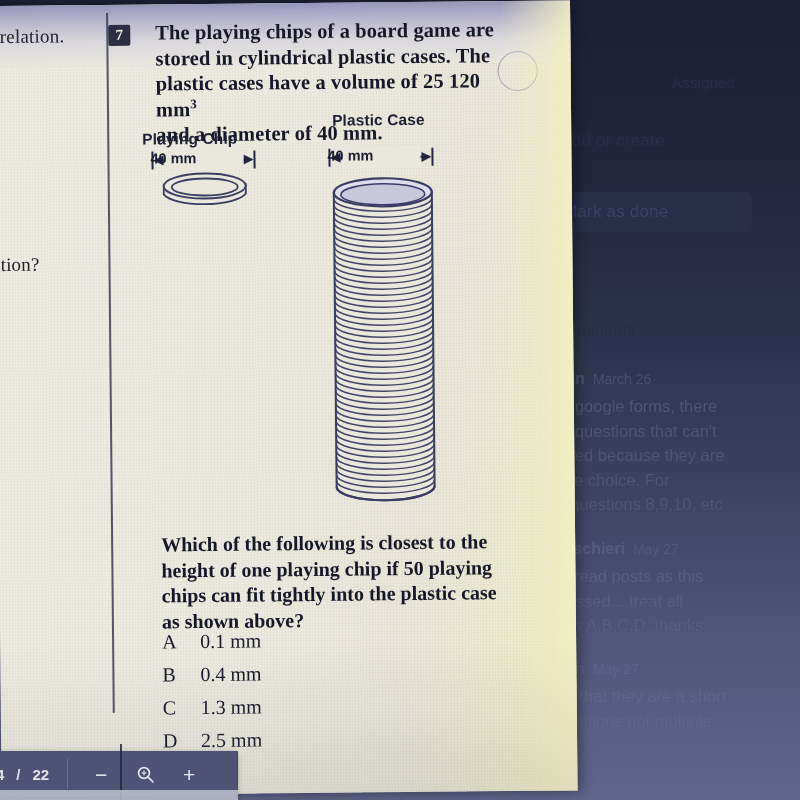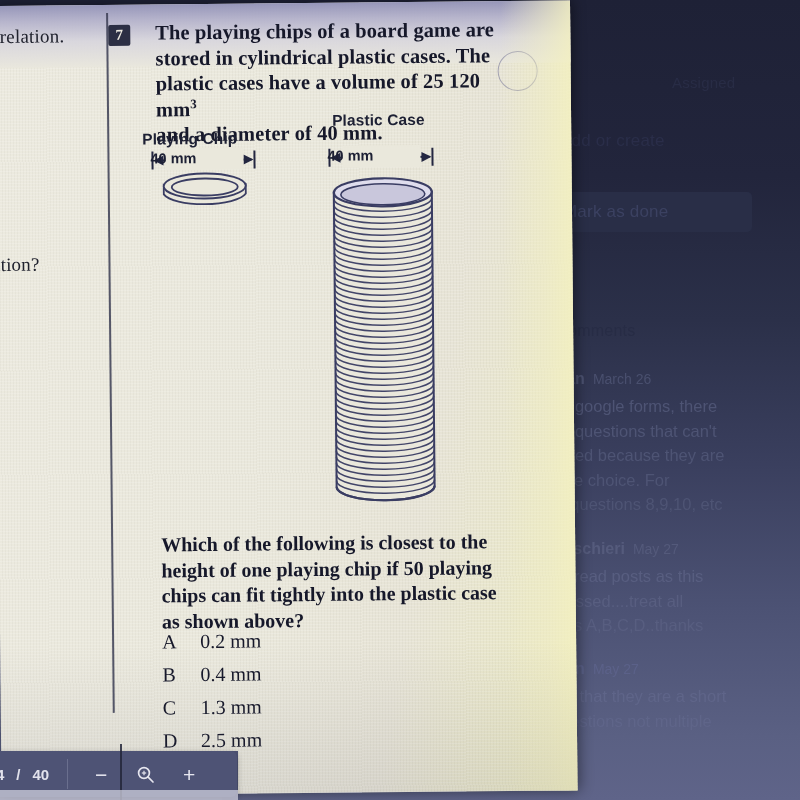--- a/index.html
+++ b/index.html
@@ -327,21 +327,21 @@
 
       <div class="dim dim-chip">40 mm</div>
       <div class="dim dim-case">40 mm</div>
     </div>
 
     <div class="qtail">Which of the following is closest to the height of one playing chip if 50 playing chips can fit tightly into the plastic case as shown above?</div>
 
     <div class="opts">
       <div class="opt">
         <span class="ltr">A</span>
-        <span class="val">0.2 mm</span>
+        <span class="val">0.1 mm</span>
       </div>
       <div class="opt">
         <span class="ltr">B</span>
         <span class="val">0.4 mm</span>
       </div>
       <div class="opt">
         <span class="ltr">C</span>
         <span class="val">1.3 mm</span>
       </div>
       <div class="opt">
@@ -352,21 +352,21 @@
 
     <div class="sheet-rightfade"></div>
     <div class="sheet-darkfade"></div>
   </div>
 
   <div class="toolbar-tail"></div>
   <div class="toolbar">
     <div class="tb-pages">
       <span>4</span>
       <span>/</span>
-      <span>40</span>
+      <span>22</span>
     </div>
     <div class="tb-div"></div>
     <div class="tb-btns">
       <div class="tb-btn">−</div>
       <div class="tb-btn tb-zoom">
         <svg width="19" height="19" viewBox="0 0 19 19" fill="none" stroke="#e6e6ef" stroke-width="1.7">
           <circle cx="8" cy="8" r="5.4"></circle>
           <line x1="11.9" y1="11.9" x2="17" y2="17" stroke-linecap="round"></line>
           <line x1="8" y1="5.8" x2="8" y2="10.2" stroke-width="1.2"></line>
           <line x1="5.8" y1="8" x2="10.2" y2="8" stroke-width="1.2"></line>

